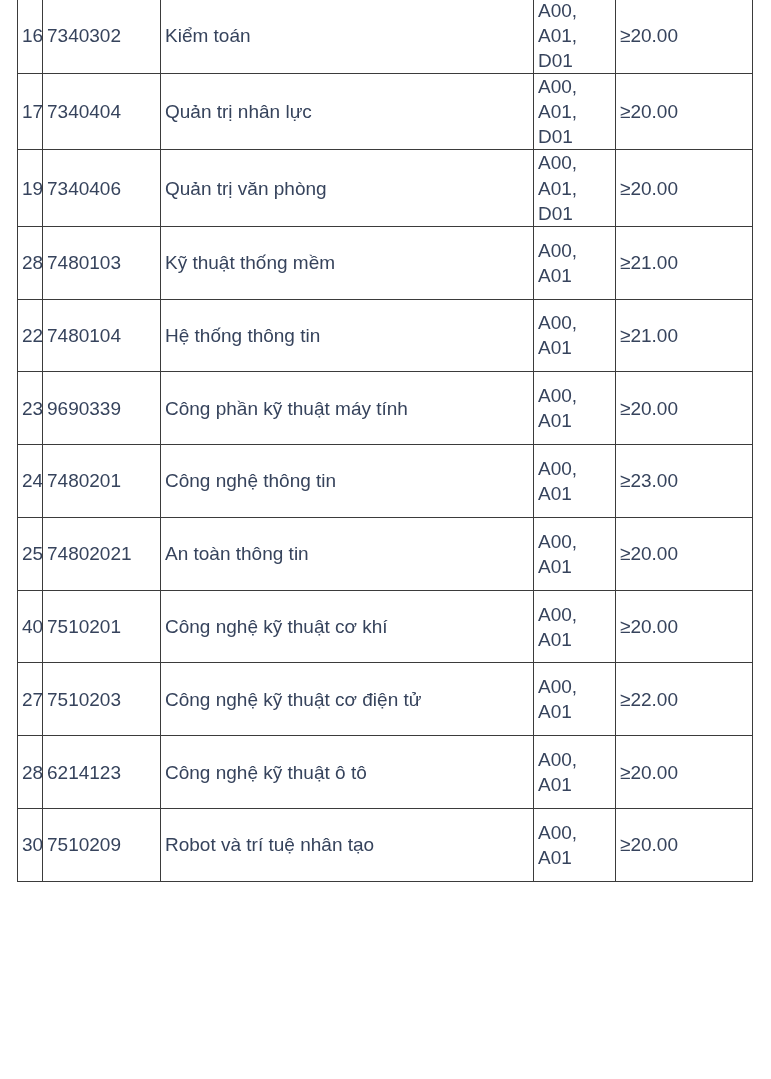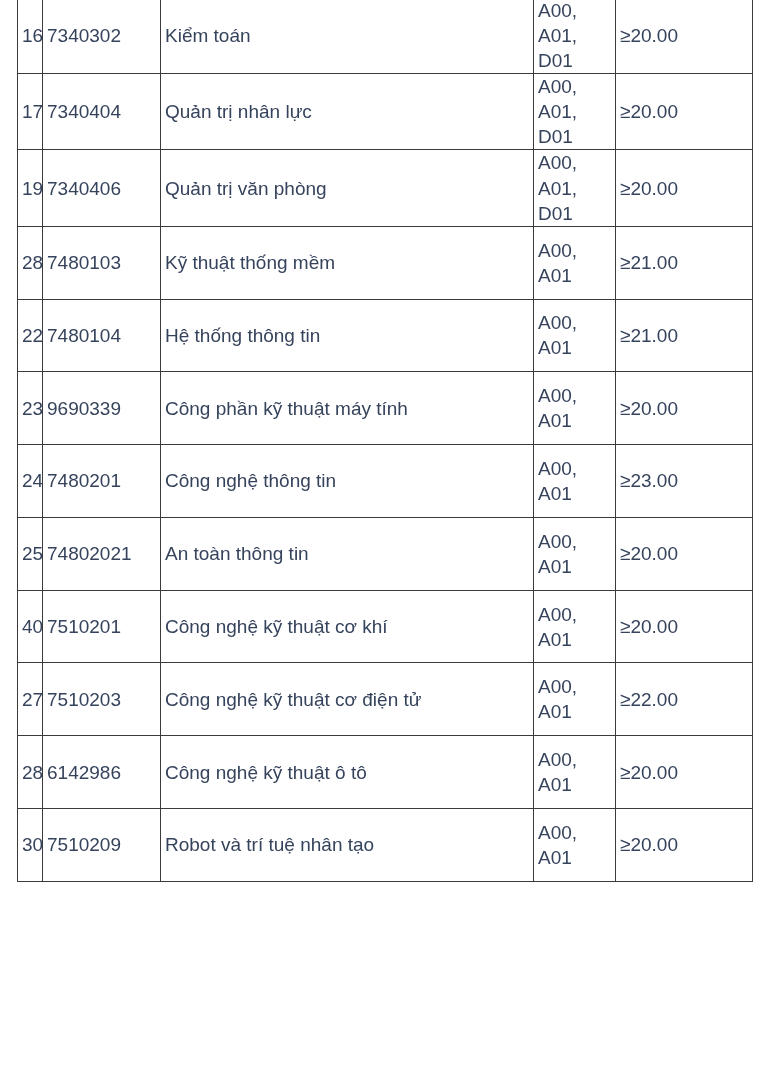--- a/index.html
+++ b/index.html
@@ -170,21 +170,21 @@
     <td class="c-name">Công nghệ kỹ thuật cơ điện tử</td>
     <td class="c-combo">
             <div>A00,</div>
             <div>A01</div>
           </td>
     <td class="c-score">≥22.00</td>
   </tr>
 
   <tr>
     <td class="c-no">28</td>
-    <td class="c-code">6142986</td>
+    <td class="c-code">6214123</td>
     <td class="c-name">Công nghệ kỹ thuật ô tô</td>
     <td class="c-combo">
             <div>A00,</div>
             <div>A01</div>
           </td>
     <td class="c-score">≥20.00</td>
   </tr>
 
 
   <tr>

